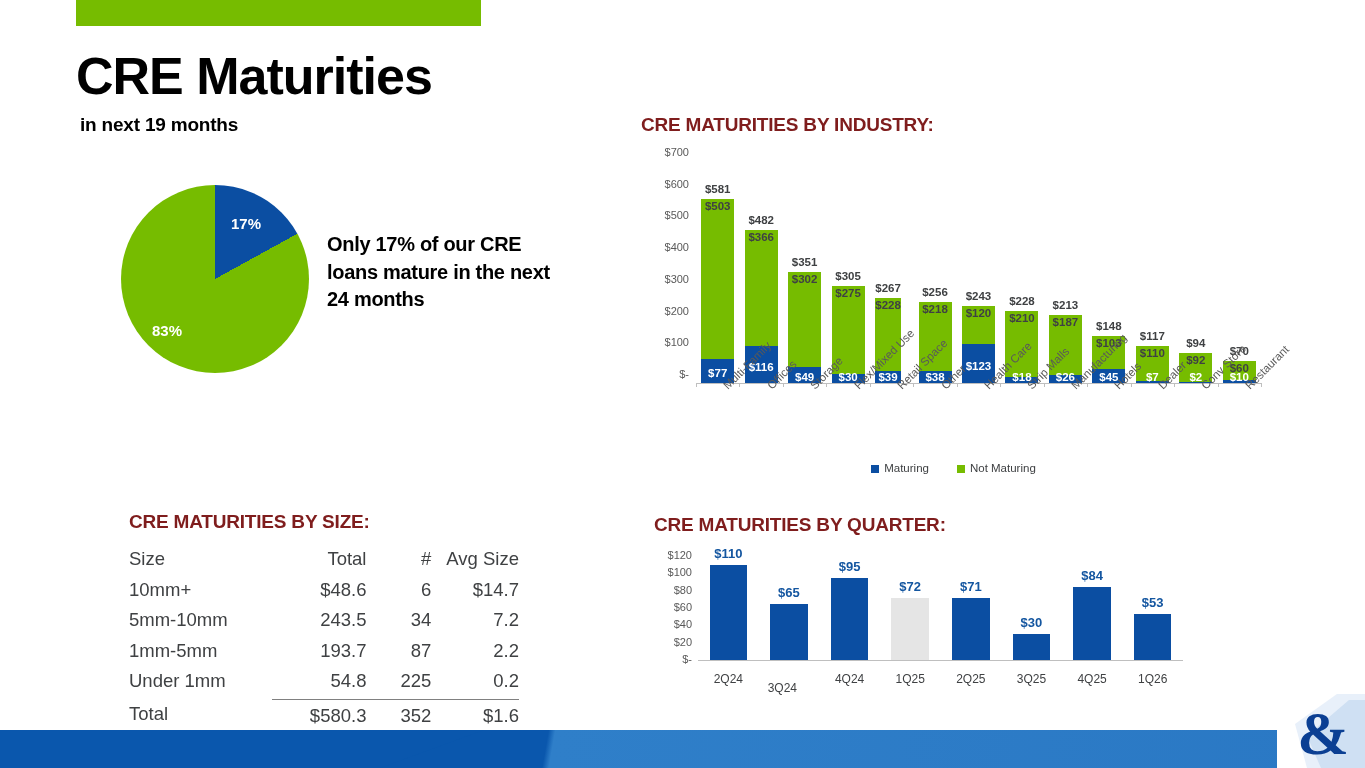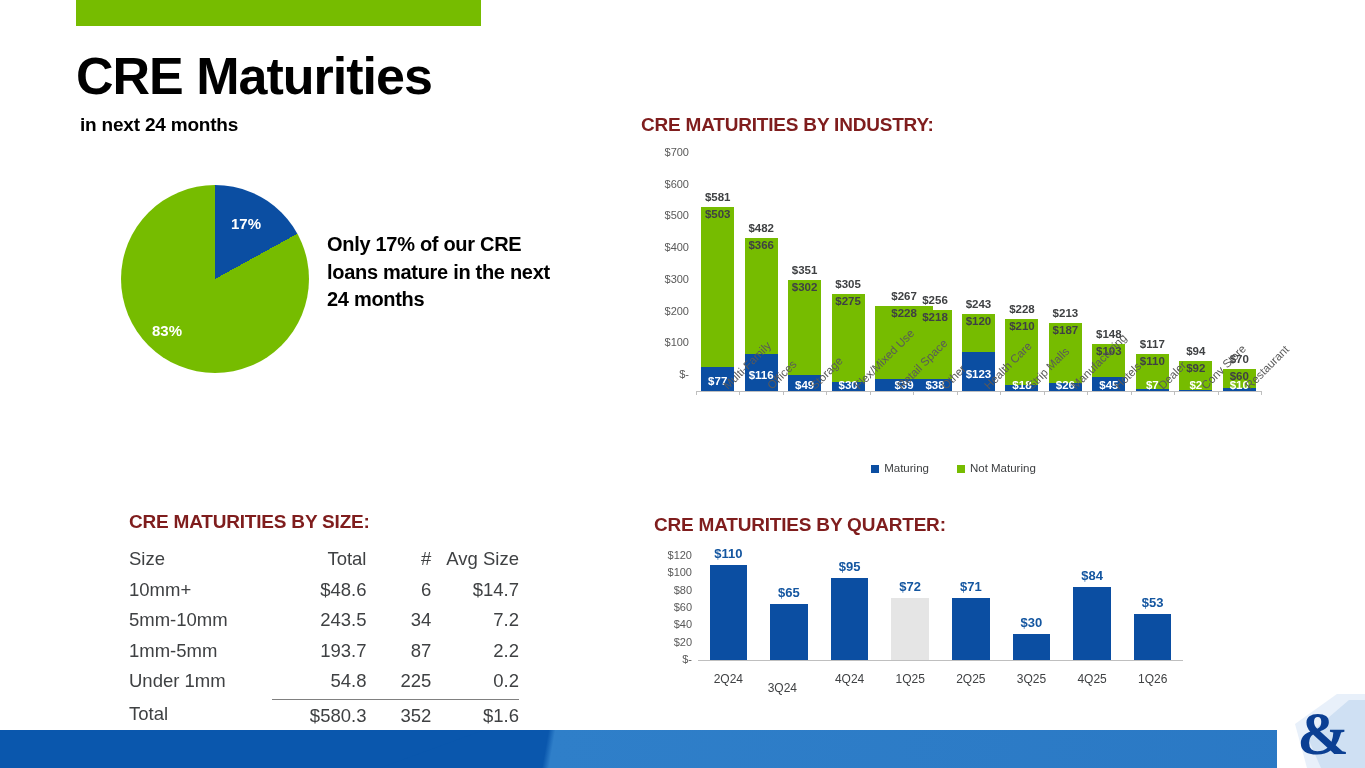--- a/index.html
+++ b/index.html
@@ -45,21 +45,21 @@
 
   
   .chart{position:absolute;}
   .axis-lab{position:absolute;font-size:11px;color:#595959;text-align:right;white-space:nowrap;}
   .plot{position:absolute;}
   .baseline{position:absolute;left:0;height:1px;background:#bfbfbf;}
   .tickmark{position:absolute;width:1px;background:#bfbfbf;}
 
   
   #chart-industry{left:641px;top:145px;width:625px;height:300px;}
-  #ind-plot{left:55px;top:24px;width:565px;height:222px;}
+  #ind-plot{left:55px;top:16px;width:565px;height:222px;}
   .stack{position:absolute;bottom:0;}
   .seg-green{position:absolute;left:0;right:0;background:#76bc00;}
   .seg-blue{position:absolute;left:0;right:0;bottom:0;background:#0b4ea2;}
   .lbl-total{position:absolute;font-size:11.5px;font-weight:bold;color:#3f4143;white-space:nowrap;text-align:center;left:-10px;right:-10px;}
   .lbl-green{position:absolute;font-size:11.5px;font-weight:bold;color:#3f4143;white-space:nowrap;text-align:center;left:-6px;right:-6px;}
   .lbl-blue{position:absolute;font-size:11.5px;font-weight:bold;color:#ffffff;white-space:nowrap;text-align:center;left:-6px;right:-6px;}
   .xcat{position:absolute;font-size:11.5px;color:#595959;white-space:nowrap;
         transform-origin:left top;transform:rotate(-45deg);}
   .legend{position:absolute;left:0;right:0;top:316px;text-align:center;font-size:11.5px;color:#3f4143;}
   .legend span.sw{display:inline-block;width:8px;height:8px;margin-right:5px;vertical-align:middle;}
@@ -93,21 +93,21 @@
   .logo-mark svg{position:absolute;right:0;bottom:0;}
 </style>
 </head>
 <body>
 
 <div class="slide">
 
   <div class="accent-bar"></div>
 
   <div class="main-title">CRE Maturities</div>
-  <div class="sub-title">in next 24 months</div>
+  <div class="sub-title">in next 19 months</div>
 
   <div class="pie-wrap">
     <div class="pie"></div>
     <div class="pie-lab" id="pie-lab-17">17%</div>
     <div class="pie-lab" id="pie-lab-83">83%</div>
   </div>
   <div class="pie-text">Only 17% of our CRE loans mature in the next 24 months</div>
 
   <div class="section-head" id="head-industry">CRE MATURITIES BY INDUSTRY:</div>
   <div class="chart" id="chart-industry">
@@ -138,21 +138,21 @@
         </div>
         <div class="tickmark" style="left: 86.9231px; top: 222px; height: 4px;"></div>
         <div class="stack" style="left: 135.6px; width: 33.0308px; height: 96.7286px;">
           <div class="seg-green" style="bottom: 9.51429px; height: 87.2143px; background: rgb(118, 188, 0);"></div>
           <div class="seg-blue" style="height: 9.51429px; background: rgb(11, 78, 162);"></div>
           <div class="lbl-total" style="top: -16px;">$305</div>
           <div class="lbl-green" style="top: 1px;">$275</div>
           <div class="lbl-blue" style="bottom: 0px;">$30</div>
         </div>
         <div class="tickmark" style="left: 130.385px; top: 222px; height: 4px;"></div>
-        <div class="stack" style="left: 179.062px; width: 26px; height: 84.6771px; padding-left: 32px;">
+        <div class="stack" style="left: 179.062px; width: 26px; height: 84.6771px;">
           <div class="seg-green" style="bottom: 12.3686px; height: 72.3086px; background: rgb(118, 188, 0);"></div>
           <div class="seg-blue" style="height: 12.3686px; background: rgb(11, 78, 162);"></div>
           <div class="lbl-total" style="top: -16px;">$267</div>
           <div class="lbl-green" style="top: 1px;">$228</div>
           <div class="lbl-blue" style="bottom: 0px;">$39</div>
         </div>
         <div class="tickmark" style="left: 173.846px; top: 222px; height: 4px;"></div>
         <div class="stack" style="left: 222.523px; width: 33.0308px; height: 81.1886px;">
           <div class="seg-green" style="bottom: 12.0514px; height: 69.1371px; background: rgb(118, 188, 0);"></div>
           <div class="seg-blue" style="height: 12.0514px; background: rgb(11, 78, 162);"></div>

